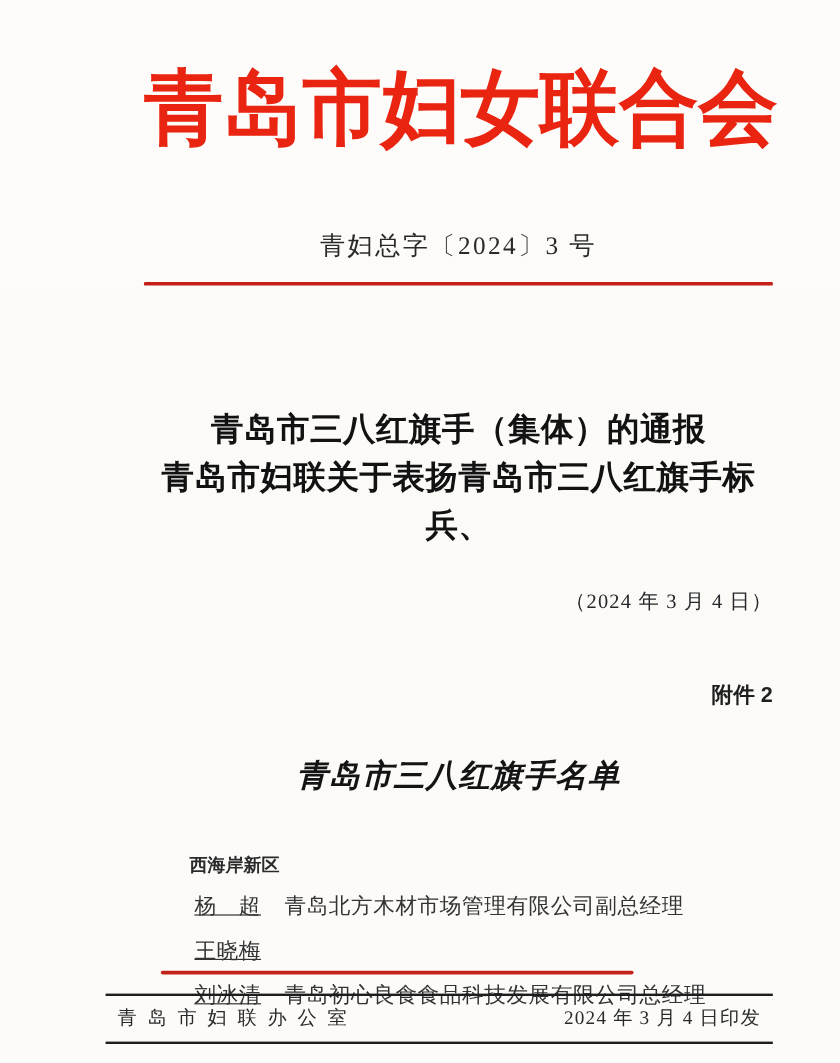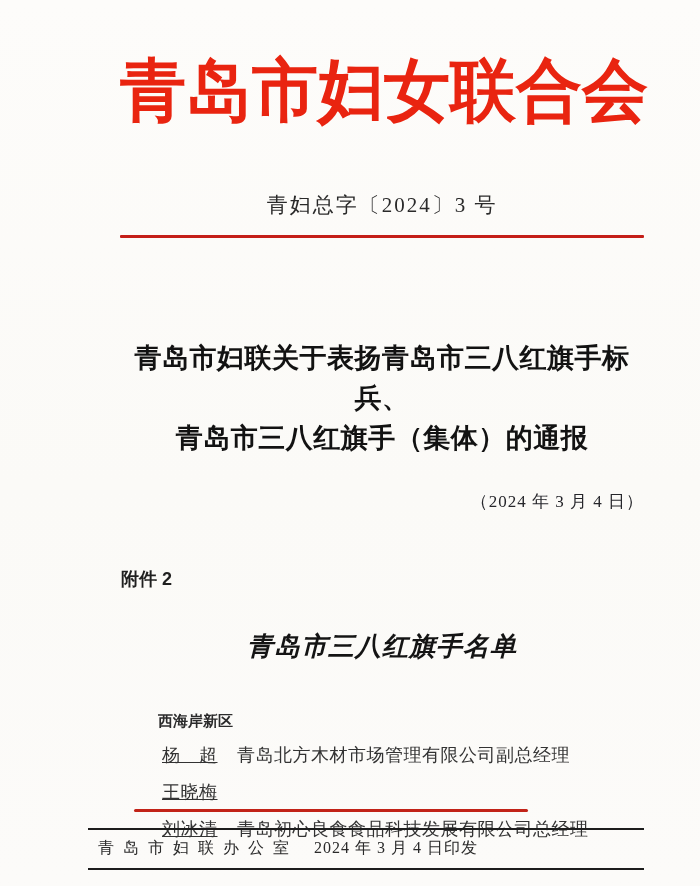--- a/index.html
+++ b/index.html
@@ -70,20 +70,21 @@
   }
 
   
   .attachment-label {
     margin-top: 54px;
     margin-left: 1px;
     font-family: "Liberation Sans", "DejaVu Sans", sans-serif;
     font-size: 18px;
     font-weight: 600;
     color: #1f1f1f;
+    text-align: right;
   }
   .section-title {
     margin-top: 38px;
     text-align: center;
     font-size: 26px;
     font-weight: bold;
     color: #141414;
     letter-spacing: 1px;
     font-style: italic;
   }
@@ -137,25 +138,25 @@
     left: 88px;
     right: 88px;
     bottom: 16px;
   }
   .footer-rule-top {
     height: 2px;
     background: #1d1d1d;
   }
   .footer-row {
     display: flex;
+    justify-content: space-between;
     align-items: center;
     padding: 8px 10px 9px 10px;
     font-size: 16px;
     color: #2a2a2a;
-    gap: 16px;
   }
   .footer-office {
     letter-spacing: 9px;
   }
   .footer-date {
     letter-spacing: 1px;
   }
   .footer-rule-bottom {
     height: 2px;
     background: #1d1d1d;
@@ -168,22 +169,22 @@
 <div class="page">
   <div class="content">
 
     <div class="masthead">青岛市妇女联合会</div>
 
     <div class="doc-number">青妇总字〔2024〕3 号</div>
 
     <div class="red-rule"></div>
 
     <div class="doc-title">
+      <div>青岛市三八红旗手（集体）的通报</div>
       <div>青岛市妇联关于表扬青岛市三八红旗手标兵、</div>
-      <div>青岛市三八红旗手（集体）的通报</div>
     </div>
 
     <div class="doc-date">（2024 年 3 月 4 日）</div>
 
     <div class="attachment-label">附件 2</div>
 
     <div class="section-title">青岛市三八红旗手名单</div>
 
     <div class="district">西海岸新区</div>
 

